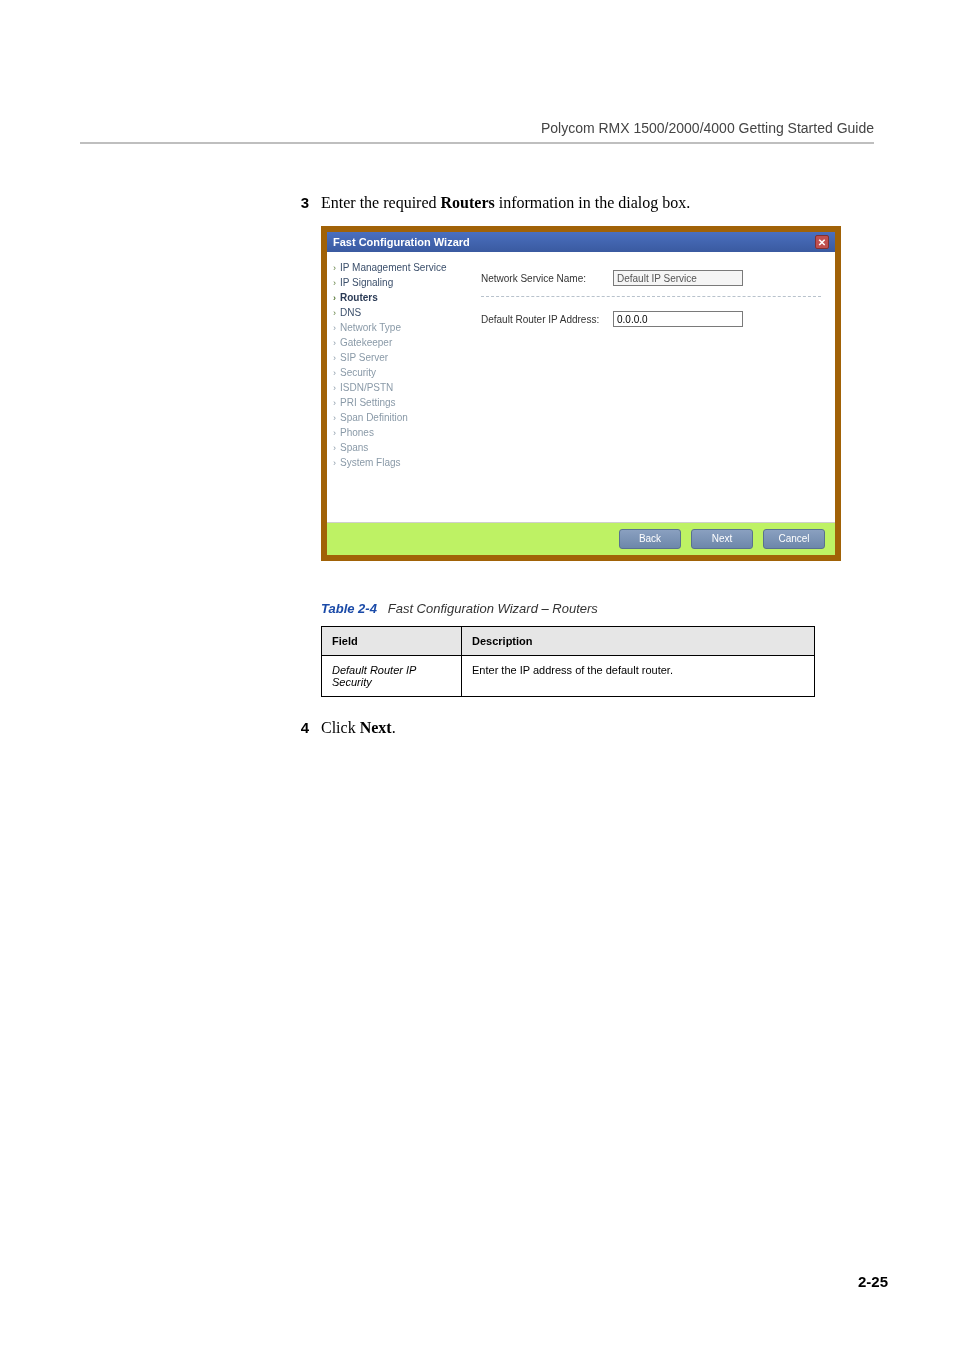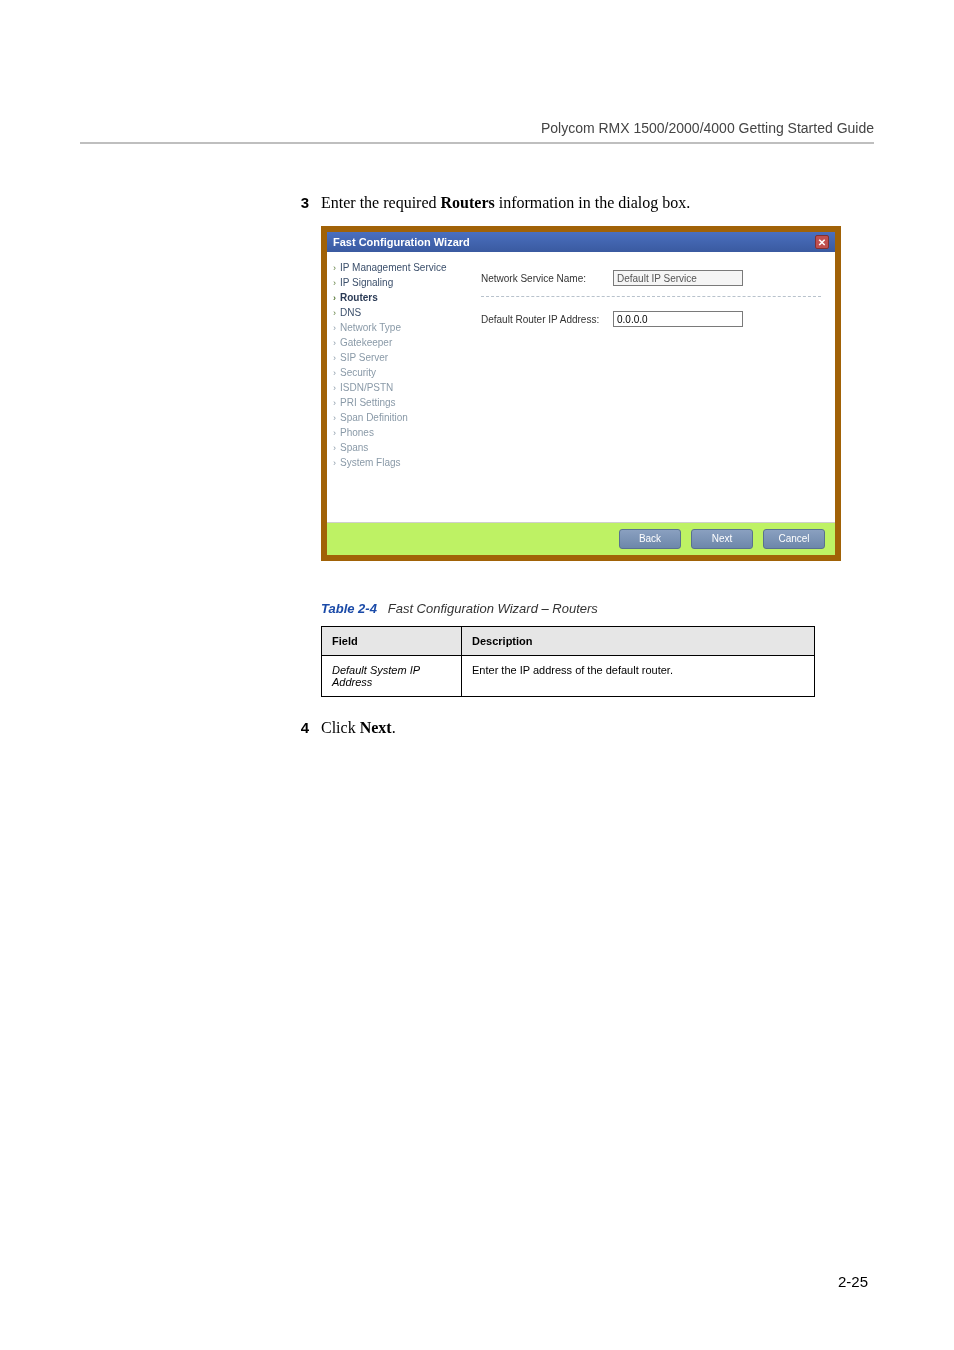--- a/index.html
+++ b/index.html
@@ -177,22 +177,22 @@
   }
   table.desc th {
     background: #e6e6e6;
     font-weight: bold;
   }
   table.desc td.fieldcell { font-style: italic; width: 140px; }
 
   .page-num {
     position: absolute;
     bottom: 60px;
-    right: 86px;
-    font-weight: normal;
+    right: 66px;
+    font-weight: bold;
     font-size: 15px;
   }
 </style>
 </head>
 <body>
 
 <div class="page">
   <div class="header">
     <span>Polycom RMX 1500/2000/4000 Getting Started Guide</span>
   </div>
@@ -295,21 +295,21 @@
 
     <table class="desc">
       <thead>
         <tr>
           <th>Field</th>
           <th>Description</th>
         </tr>
       </thead>
       <tbody>
         <tr>
-          <td class="fieldcell">Default System IP Address</td>
+          <td class="fieldcell">Default Router IP Security</td>
           <td>Enter the IP address of the default router.</td>
         </tr>
       </tbody>
     </table>
 
     <div class="step-line" style="margin-top:22px">
       <span class="step-num">4</span>
       <span class="step-text">
         <span>Click </span><b>Next</b><span>.</span>
       </span>

